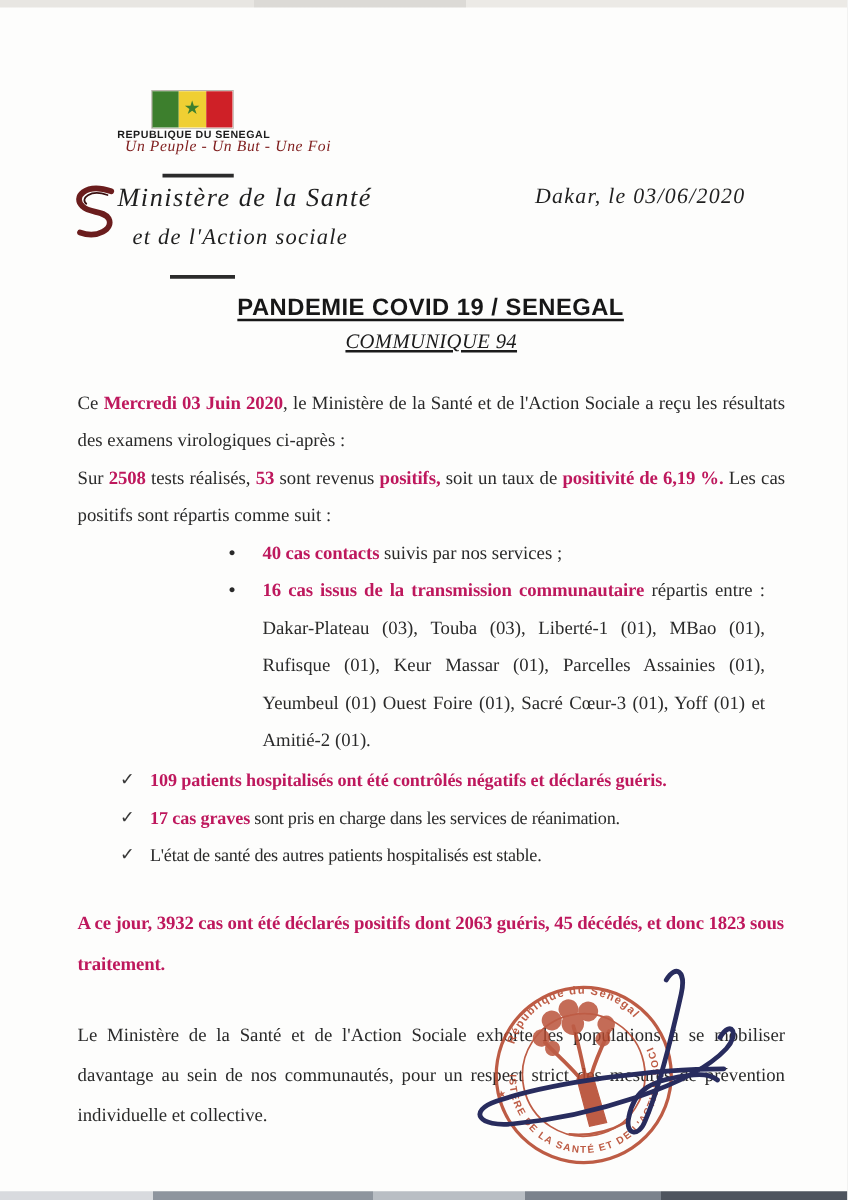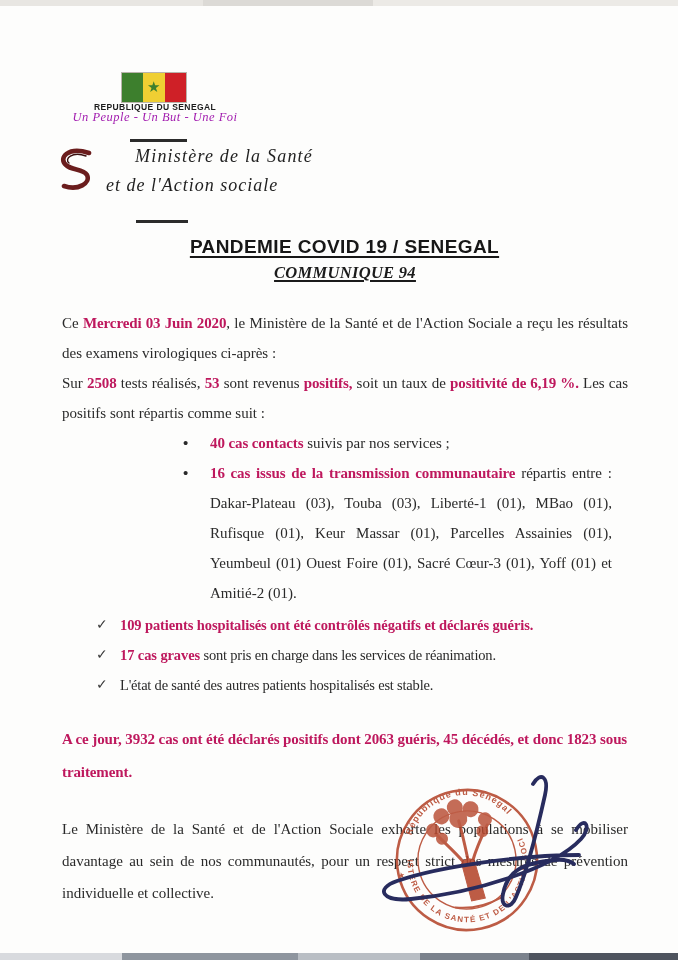--- a/index.html
+++ b/index.html
@@ -16,37 +16,37 @@
 
   
   .flag { position:absolute; left:122px; top:73px; width:64px; height:29px;
     display:flex; box-shadow:0 0 0 1px #b9b4ab; }
   .flag .stripe { flex:1; position:relative; }
   .flag .star { position:absolute; left:50%; top:50%; transform:translate(-52%,-54%);
     font-size:15px; line-height:1; color:#3d7f2d; }
   .republic { position:absolute; left:65px; top:102px; width:180px; text-align:center;
     font-family:"Liberation Sans", sans-serif; font-weight:bold; font-size:8.5px;
     letter-spacing:.4px; color:#1c1c1c; }
-  .motto { position:absolute; left:45px; top:110px; width:220px; text-align:center;
-    font-style:italic; font-size:12.5px; letter-spacing:.5px; color:#a21caf; }
+  .motto { position:absolute; left:45px; top:110px; width:220px; text-align:right;
+    font-style:italic; font-size:12.5px; letter-spacing:.5px; color:#7f1d1d; }
   .rule-1 { position:absolute; left:130px; top:139px; width:57px; height:3px; background:#2b2b2b; }
   .rule-2 { position:absolute; left:136px; top:220px; width:52px; height:3px; background:#2b2b2b; }
   .swirl { position:absolute; left:56px; top:148px; }
   .ministry-script { position:absolute; left:94px; top:146px; font-style:italic; color:#1f1f1f; }
-  .ministry-script .l1 { font-size:18px; letter-spacing:1.2px;margin-left:41px; }
+  .ministry-script .l1 { font-size:21px; letter-spacing:1.2px; }
   .ministry-script .l2 { font-size:18px; letter-spacing:1px; margin:8px 0 0 12px; }
   .place-date { position:absolute; left:428px; top:146px; font-style:italic;
     font-size:17.5px; letter-spacing:1px; color:#1f1f1f; }
 
   
   .title-block { position:absolute; left:0; top:236px; width:678px; text-align:center; }
   .title-1 { font-family:"Liberation Sans", sans-serif; font-weight:800; font-size:19px;
     letter-spacing:.4px; color:#171717; text-decoration:underline;
     text-underline-offset:3px; text-decoration-thickness:2px; margin:0;padding-left:11px; }
-  .title-2 { font-family:"Liberation Serif", serif; font-weight:bold; font-style:italic;
+  .title-2 { font-family:"Liberation Serif", serif; font-weight:normal; font-style:italic;
     font-size:16.5px; letter-spacing:.3px; color:#1b1b1b; text-decoration:underline;
     text-underline-offset:2px; text-decoration-thickness:1.5px; margin:5px 0 0 12px; }
 
   
   .main { position:absolute; left:62px; top:308px; width:566px; font-size:15px;
     line-height:30px; hyphens:none; }
   .main b { color:#be185d; letter-spacing:-.1px; }
   .para { margin:0; text-align:justify; }
   ul.bullets { list-style:none; margin:0; padding:0; }
   ul.bullets li { display:flex; margin-left:121px; }
@@ -82,20 +82,21 @@
   <svg class="swirl" width="38" height="46" viewBox="0 0 38 46">
     <path d="M 33,5 C 12,-2 2,10 10,17 C 16,23 27,20 31,27 C 35,35 22,43 8,38" fill="none" stroke="#6b1d1d" stroke-width="4.6" stroke-linecap="round"></path>
     <path d="M 30,8 C 16,3 8,11 13,15" fill="none" stroke="#3a0f0f" stroke-width="1.4" stroke-linecap="round"></path>
   </svg>
 
   <div class="ministry-script">
     <div class="l1">Ministère de la Santé</div>
     <div class="l2">et de l'Action sociale</div>
   </div>
 
+  <div class="place-date">Dakar, le 03/06/2020</div>
   <div class="rule-2"></div>
 
   <div class="title-block">
     <h1 class="title-1">PANDEMIE COVID 19 / SENEGAL</h1>
     <h2 class="title-2">COMMUNIQUE 94</h2>
   </div>
 
   <div class="main">
     <p class="para">Ce <b>Mercredi 03 Juin 2020</b>, le Ministère de la Santé et de l'Action Sociale a reçu les résultats des examens virologiques ci-après :</p>
     <p class="para">Sur <b>2508</b> tests réalisés, <b>53</b> sont revenus <b>positifs,</b> soit un taux de <b>positivité de 6,19 %.</b>  Les cas positifs sont répartis comme suit :</p>

